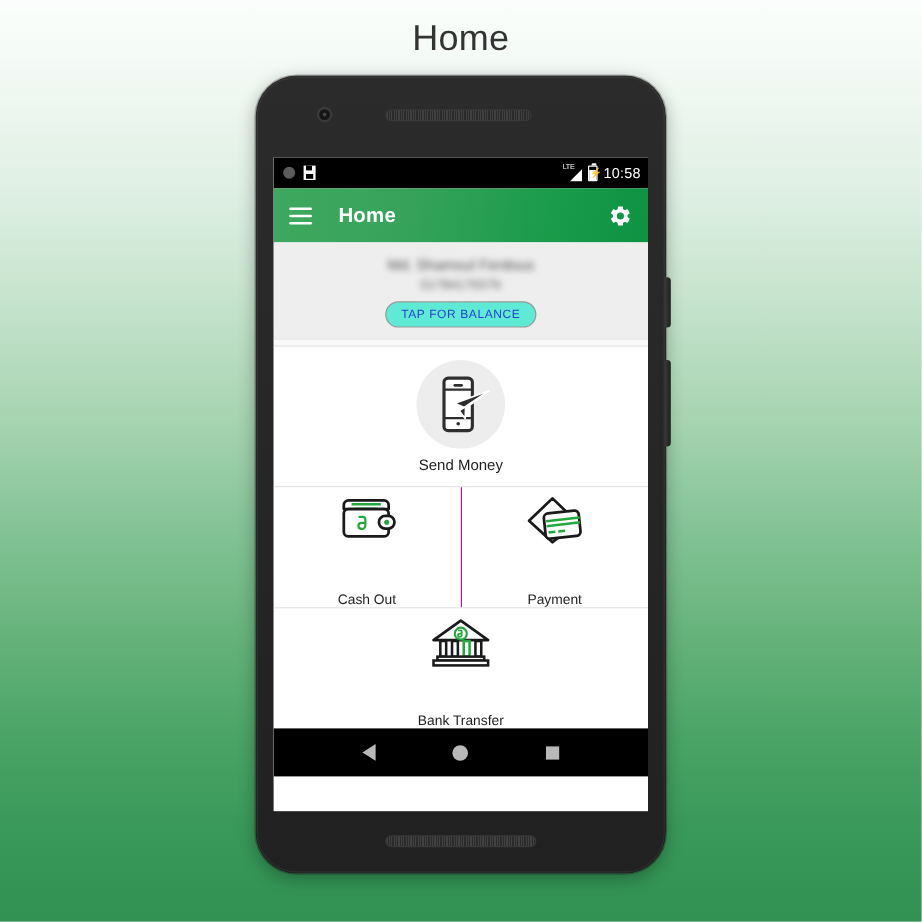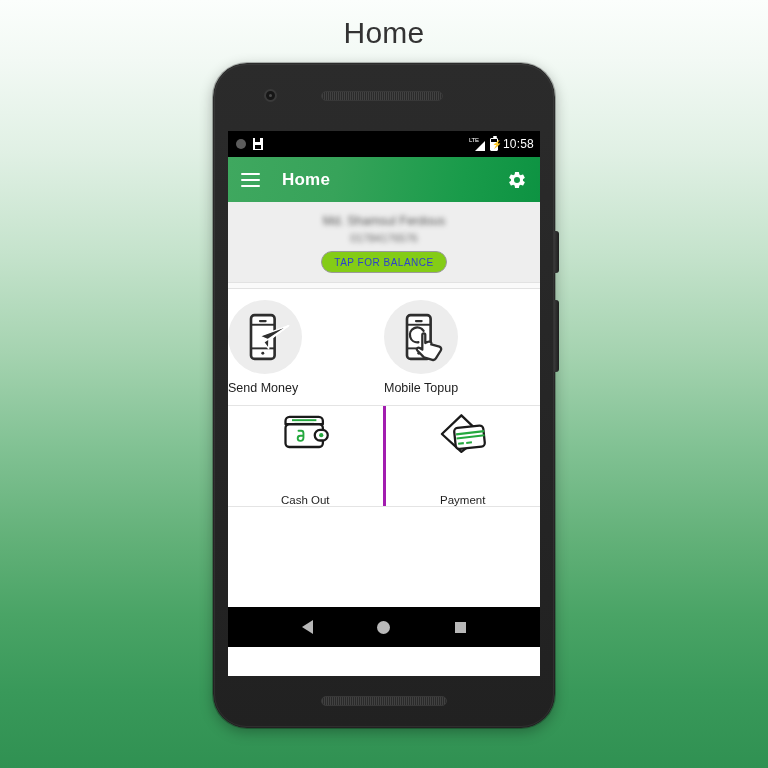--- a/index.html
+++ b/index.html
@@ -257,21 +257,21 @@
   .profile-phone {
     font-size: 11px;
     color: #666666;
     filter: blur(2.6px);
     margin-bottom: 7px;
     user-select: none;
   }
   .balance-btn {
     border: 1px solid #9a9a9a;
     border-radius: 13px;
-    background: #84cc16;
+    background: #5eead4;
     color: #2b3fd0;
     font-size: 10px;
     letter-spacing: 0.5px;
     padding: 5px 12px 4px;
     font-family: "Liberation Sans", sans-serif;
     cursor: pointer;
   }
 
   
   .block-gap {
@@ -284,20 +284,21 @@
   
   .hero-row {
     display: flex;
     background: #ffffff;
     height: 116px;
   }
   .hero-cell {
     flex: 1;
     display: flex;
     flex-direction: column;
+    align-items: center;
     justify-content: center;
     cursor: pointer;
   }
   .hero-circle {
     width: 74px;
     height: 74px;
     border-radius: 50%;
     background: #ededed;
     display: flex;
     align-items: center;
@@ -318,21 +319,21 @@
   }
   .grid-cell {
     flex: 1;
     display: flex;
     flex-direction: column;
     align-items: center;
     justify-content: center;
     cursor: pointer;
     gap: 28px;
   }
-  .grid-cell + .grid-cell { border-left: 3px solid #a21caf; }
+  .grid-cell + .grid-cell { border-left: 1px solid #a21caf; }
   .grid-icon {
     height: 54px;
     display: flex;
     align-items: center;
     justify-content: center;
     margin-bottom: 5px;
   }
   .grid-label {
     font-size: 11.5px;
     color: #1e1e1e;
@@ -432,34 +433,20 @@
             <circle cx="29.5" cy="50.5" r="1.7" fill="#2e2e2e"></circle>
             <line x1="16" y1="18" x2="43" y2="18" stroke="#2e2e2e" stroke-width="2.2"></line>
             <line x1="16" y1="45" x2="43" y2="45" stroke="#2e2e2e" stroke-width="2.2"></line>
             <path d="M59 19 L26 31 L36.5 35.5 Z" fill="#2e2e2e" stroke="#ffffff" stroke-width="1.6" stroke-linejoin="round"></path>
             <path d="M59 19 L36.5 35.5 L36.2 45.5 L30.5 38 Z" fill="#2e2e2e" stroke="#ffffff" stroke-width="1.6" stroke-linejoin="round"></path>
           </svg>
         </div>
         <div class="hero-label">Send Money</div>
       </div>
 
-      <div class="hero-cell">
-        <div class="hero-circle">
-          <svg viewBox="0 0 64 64" width="56" height="56">
-            <rect x="16" y="7" width="27" height="50" rx="4" ry="4" fill="#ffffff" stroke="#2e2e2e" stroke-width="3"></rect>
-            <rect x="25" y="12.5" width="9" height="2.6" rx="1.3" fill="#2e2e2e"></rect>
-            <circle cx="29.5" cy="50.5" r="1.7" fill="#2e2e2e"></circle>
-            <line x1="16" y1="18" x2="43" y2="18" stroke="#2e2e2e" stroke-width="2.2"></line>
-            <line x1="16" y1="45" x2="43" y2="45" stroke="#2e2e2e" stroke-width="2.2"></line>
-            <path d="M35 25 a8.5 8.5 0 1 0 -6 13" fill="none" stroke="#2e2e2e" stroke-width="2.6" stroke-linecap="round"></path>
-            <path d="M33.5 29.5 c0-2.2 3.4-2.2 3.4 0 l0 9.4 3.2-1.4 c2.6-1 4.6 1.2 3.6 3 L53 43 c2.2 1.1 2.6 2.7 1.6 4.4 L49 56.5 c-1 1.6-2.2 2.1-4 1.6 l-9.6-2.8 -7.6-7.8 c-1.6-1.7.6-4.3 2.7-3 l3 1.9 z" fill="#ffffff" stroke="#2e2e2e" stroke-width="2.6" stroke-linejoin="round"></path>
-          </svg>
-        </div>
-        <div class="hero-label">Mobile Topup</div>
-      </div>
     </div>
 
     <div class="grid-row">
 
       <div class="grid-cell">
         <div class="grid-icon">
           <svg viewBox="0 0 64 56" width="52" height="46">
             <path d="M8 12 a5 5 0 0 1 5-5 h36 a5 5 0 0 1 5 5 v4 h-46 z" fill="#ffffff" stroke="#1a1a1a" stroke-width="2.8" stroke-linejoin="round"></path>
             <line x1="16" y1="11" x2="46" y2="11" stroke="#24a83e" stroke-width="2.4"></line>
             <line x1="19" y1="15.5" x2="43" y2="15.5" stroke="#24a83e" stroke-width="2.4"></line>
@@ -483,20 +470,36 @@
             <line x1="36" y1="39" x2="43" y2="38.2" stroke="#24a83e" stroke-width="2.6"></line>
           </svg>
         </div>
         <div class="grid-label">Payment</div>
       </div>
     </div>
 
     <div class="grid-row">
 
 
+      <div class="grid-cell">
+        <div class="grid-icon">
+          <svg viewBox="0 0 64 56" width="52" height="46">
+            <path d="M32 6 L60 26 H4 Z" fill="#ffffff" stroke="#1a1a1a" stroke-width="2.8" stroke-linejoin="round"></path>
+            <circle cx="32" cy="19.5" r="6.2" fill="none" stroke="#24a83e" stroke-width="2.2"></circle>
+            <path d="M30 16 h1.6 c1 0 1.4.7 1.4 1.6 v3 c0 1.3-1 2.2-2.1 2.2 -1 0-1.8-.7-1.8-1.7 0-1 .8-1.6 1.9-1.6 h1.8" fill="none" stroke="#24a83e" stroke-width="1.8" stroke-linecap="round" stroke-linejoin="round"></path>
+            <rect x="11" y="27" width="6" height="16" fill="#ffffff" stroke="#1a1a1a" stroke-width="2.6"></rect>
+            <rect x="23" y="27" width="6" height="16" fill="#ffffff" stroke="#1a1a1a" stroke-width="2.6"></rect>
+            <rect x="35" y="27" width="6" height="16" fill="#ffffff" stroke="#24a83e" stroke-width="2.6"></rect>
+            <rect x="47" y="27" width="6" height="16" fill="#ffffff" stroke="#1a1a1a" stroke-width="2.6"></rect>
+            <rect x="8" y="43" width="48" height="4" fill="#ffffff" stroke="#1a1a1a" stroke-width="2.6"></rect>
+            <rect x="4" y="47" width="56" height="5" fill="#ffffff" stroke="#1a1a1a" stroke-width="2.6"></rect>
+          </svg>
+        </div>
+        <div class="grid-label">Bank Transfer</div>
+      </div>
     </div>
 
     <div class="nav-bar">
       <div class="nav-back"></div>
       <div class="nav-home"></div>
       <div class="nav-recents"></div>
     </div>
 
   </div>
 </div>

